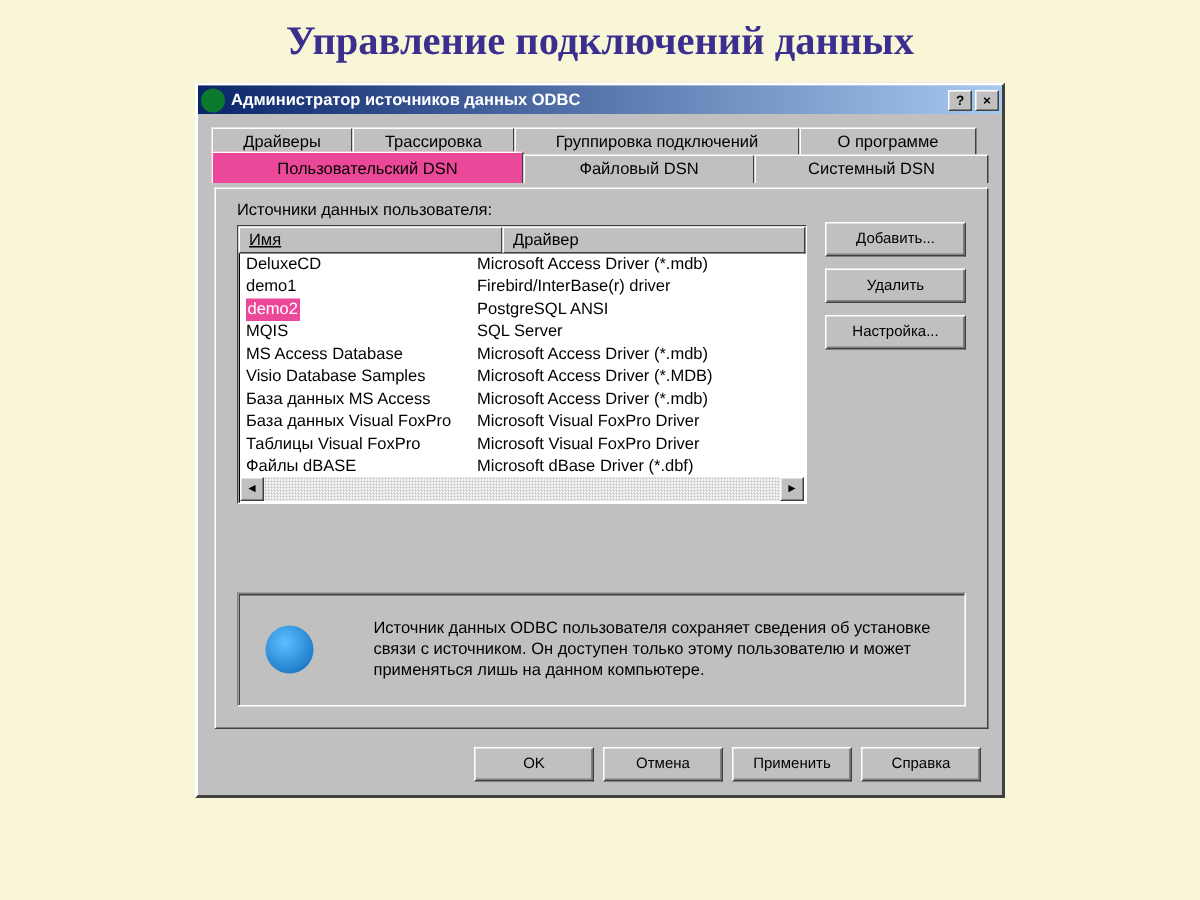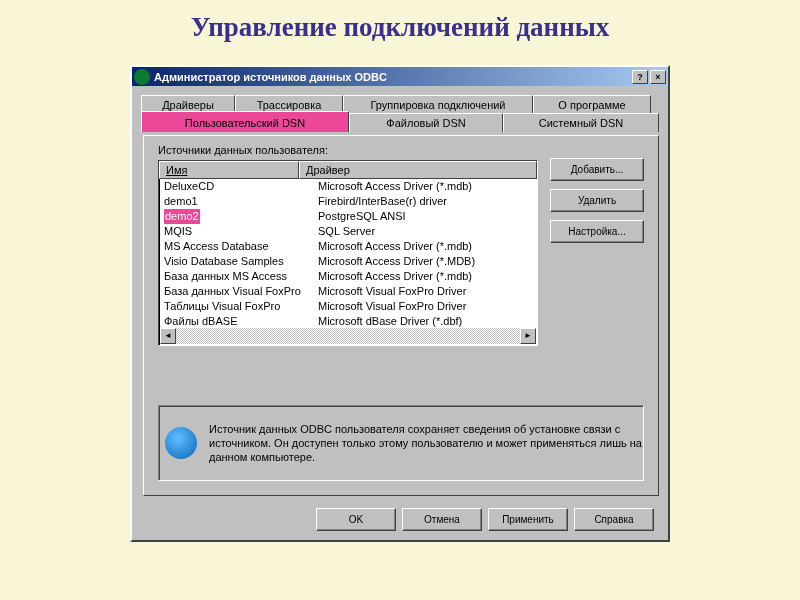--- a/index.html
+++ b/index.html
@@ -15,21 +15,21 @@
   .slide-title {
     text-align: center;
     color: #3a2e8f;
     font-weight: bold;
     font-size: 27px;
     font-family: Georgia, "Times New Roman", serif;
     padding: 12px 0 2px 0;
   }
   .window {
     position: relative;
-    margin: 20px auto 0 auto;
+    margin: 10px auto 0 auto;
     width: 540px;
     height: 477px;
     background: #c0c0c0;
     border-top: 2px solid #ffffff;
     border-left: 2px solid #ffffff;
     border-right: 2px solid #404040;
     border-bottom: 2px solid #404040;
   }
   .titlebar {
     height: 19px;
@@ -121,21 +121,21 @@
     background: #c0c0c0;
     border-top: 1px solid #fff;
     border-left: 1px solid #fff;
     border-right: 1px solid #404040;
     border-bottom: 1px solid #404040;
     padding: 2px 6px;
     font-size: 11px;
     overflow: hidden;
     white-space: nowrap;
   }
-  .col1 { width: 140px; text-decoration: underline; }
+  .col1 { width: 176px; text-decoration: underline; }
   .col2 { flex: 1; }
   .listbody {
     position: absolute;
     left: 1px; right: 1px; top: 18px; bottom: 17px;
     overflow: hidden;
     font-size: 11px;
     font-family: "MS Sans Serif", Tahoma, sans-serif;
   }
   .row {
     display: flex;
@@ -191,21 +191,22 @@
     position: absolute;
     left: 14px; right: 14px; bottom: 14px;
     height: 76px;
     border-top: 1px solid #808080;
     border-left: 1px solid #808080;
     border-right: 1px solid #fff;
     border-bottom: 1px solid #fff;
     box-shadow: inset 1px 1px 0 #404040;
     display: flex;
     align-items: center;
-    padding: 0;
+    padding: 12px;
+    gap: 28px;
   }
   .info-icon {
     width: 32px; height: 32px;
     background: radial-gradient(circle at 40% 35%, #5ec0ff, #0a64b8);
     border-radius: 50%;
     margin: 0 12px 0 6px;
     flex-shrink: 0;
   }
   .info-text { font-size: 11px; line-height: 14px; }
   .bottombar {

